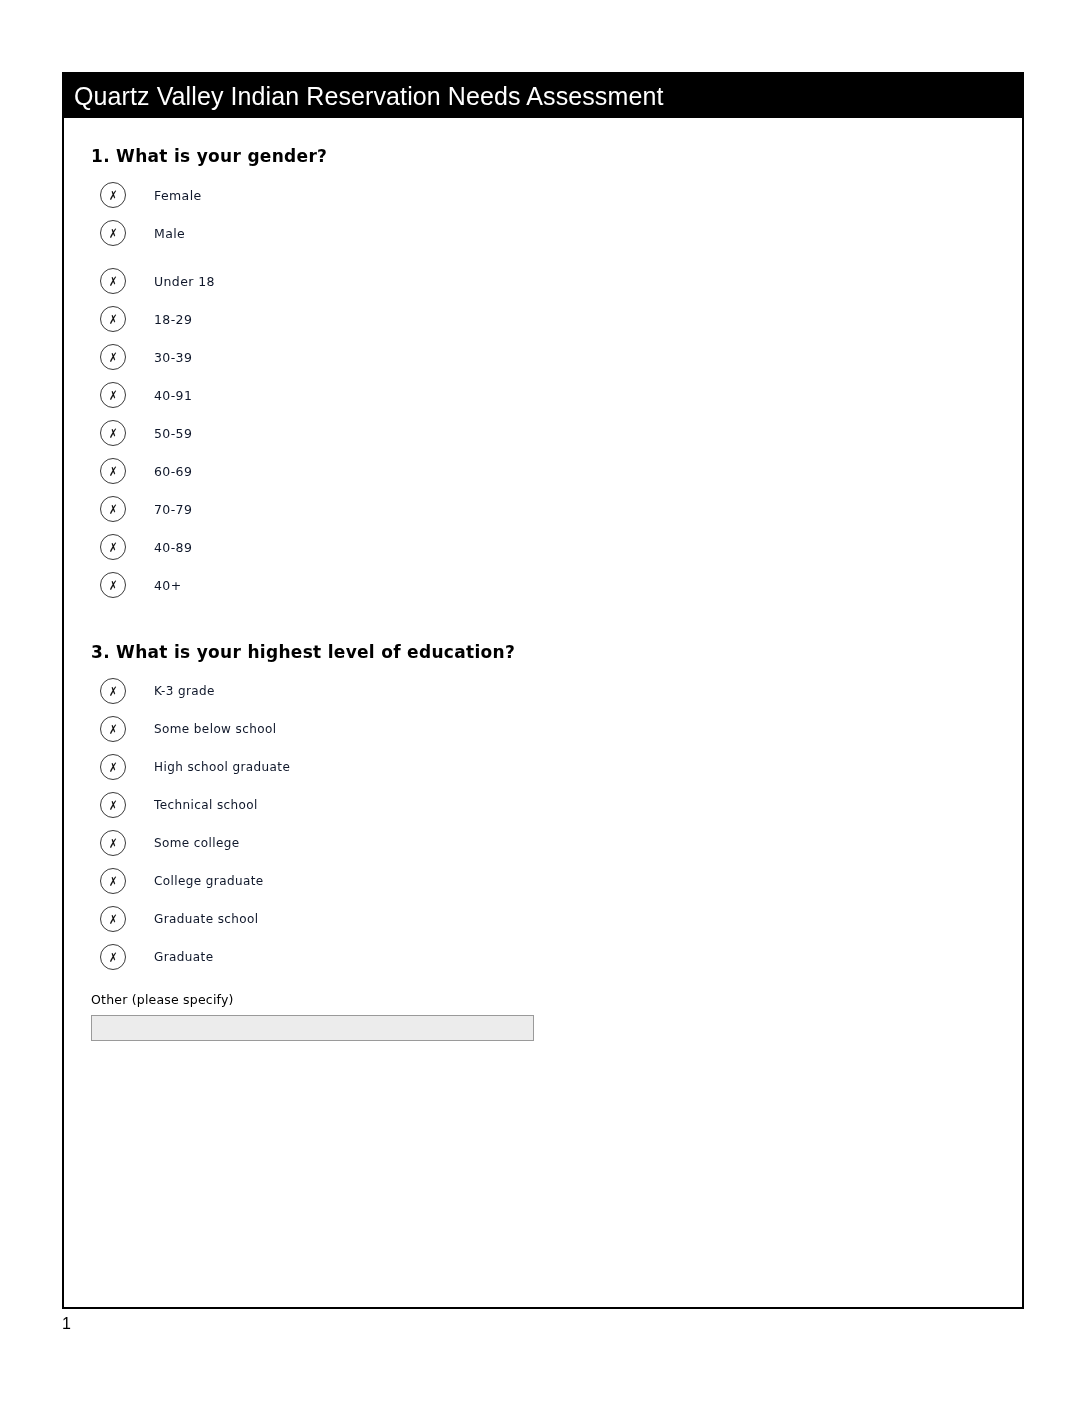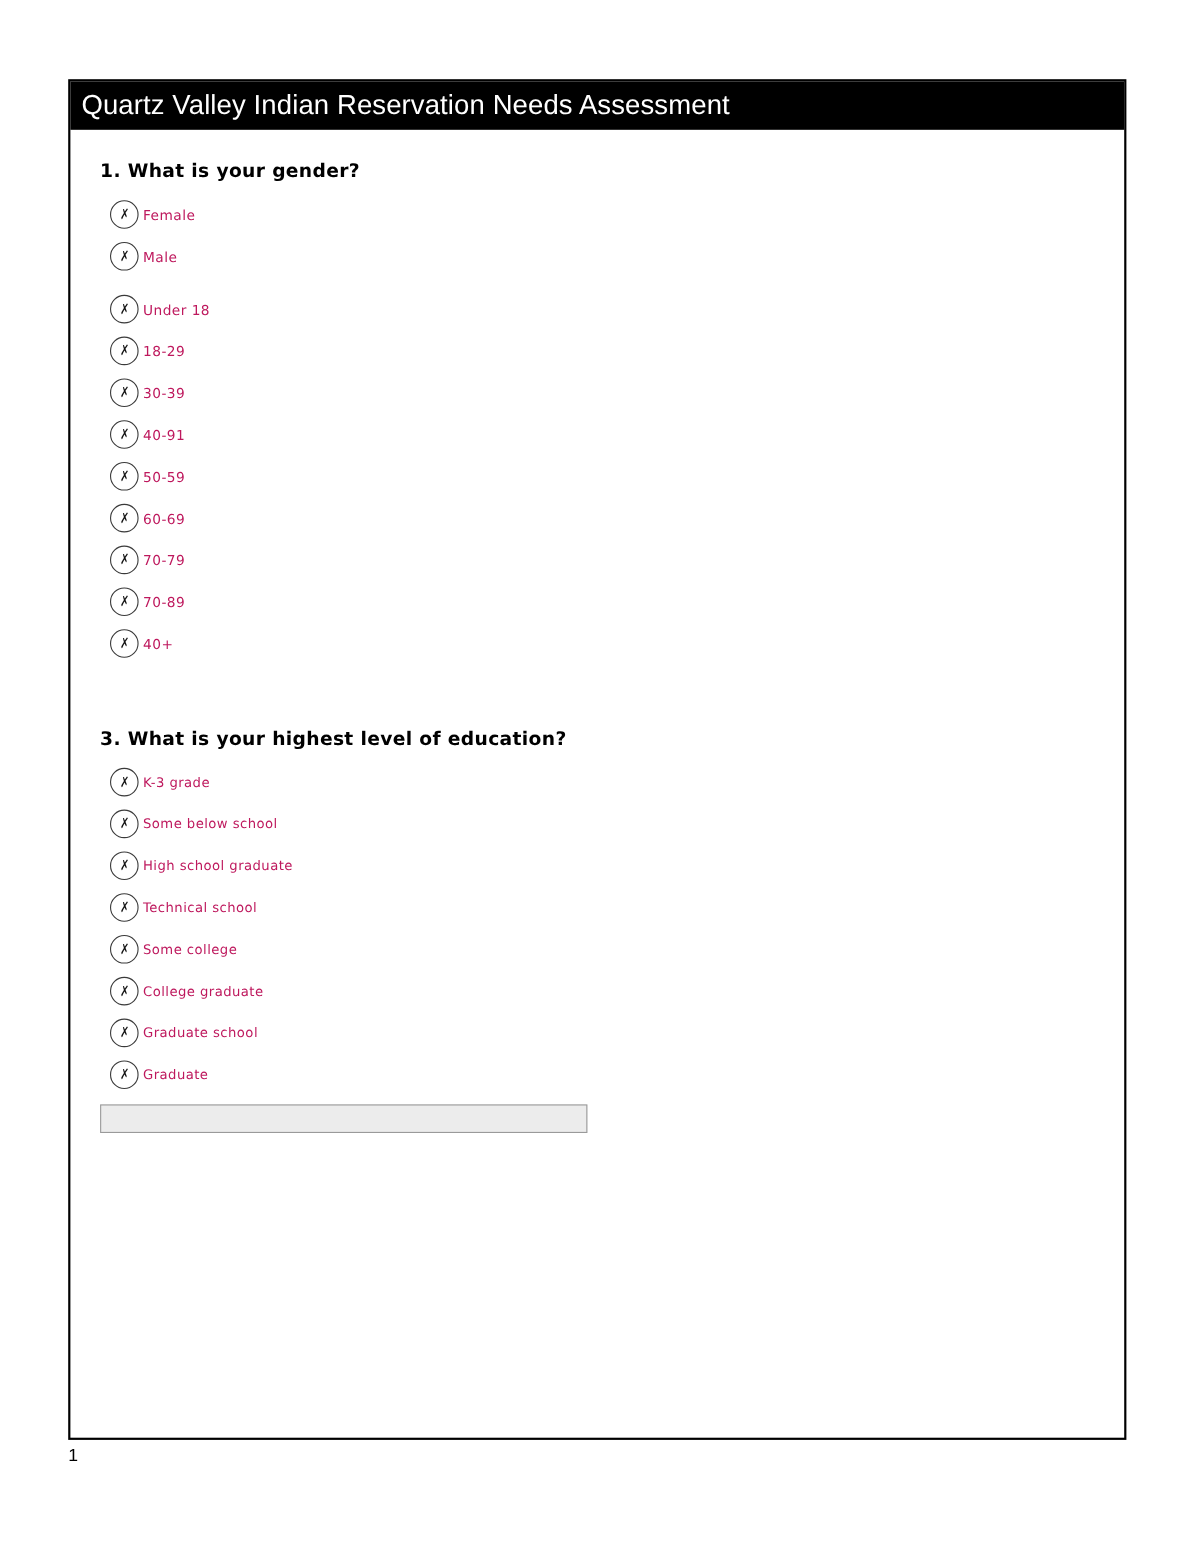--- a/index.html
+++ b/index.html
@@ -45,21 +45,21 @@
   }
   .question {
     font-family: "DejaVu Sans", sans-serif;
     font-weight: bold;
     font-size: 17px;
     margin-left: 3px;
     letter-spacing: 0.3px;
   }
   .q1 { margin-top: 28px; }
   .q2 { margin-top: 38px; }
-  .q3 { margin-top: 58px; }
+  .q3 { margin-top: 38px; }
 
   .options {
     margin-top: 10px;
   }
   .opt {
     display: flex;
     align-items: center;
     height: 38px;
   }
   .opt .radio {
@@ -82,23 +82,23 @@
     font-weight: bold;
     line-height: 1;
     color: #111;
     transform: scaleX(0.78);
     letter-spacing: -2px;
     margin-left: -1px;
   }
   .opt .lbl {
     font-family: "DejaVu Sans", sans-serif;
     font-size: 12.5px;
-    margin-left: 4px;
+    margin-left: 28px;
     letter-spacing: 0.4px;
-    color: #be185d;
+    color: #0f172a;
   }
   .opt.small .lbl { font-size: 12px; }
 
   .other-label {
     font-family: "DejaVu Sans", sans-serif;
     font-size: 12.5px;
     margin-left: 3px;
     margin-top: 16px;
     letter-spacing: 0.2px;
   }
@@ -189,21 +189,21 @@
       <div class="opt">
         <span class="radio">
             <span class="glyph">✗</span>
           </span>
         <span class="lbl">70-79</span>
       </div>
       <div class="opt">
         <span class="radio">
             <span class="glyph">✗</span>
           </span>
-        <span class="lbl">70-89</span>
+        <span class="lbl">40-89</span>
       </div>
       <div class="opt">
         <span class="radio">
             <span class="glyph">✗</span>
           </span>
         <span class="lbl">40+</span>
       </div>
     </div>
 
     
@@ -252,18 +252,19 @@
         <span class="lbl">Graduate school</span>
       </div>
       <div class="opt small">
         <span class="radio">
             <span class="glyph">✗</span>
           </span>
         <span class="lbl">Graduate</span>
       </div>
     </div>
 
+    <div class="other-label">Other (please specify)</div>
     <input class="other-input" type="text" value="" style="">
 
   </div>
 </div>
 
 <div class="page-number">1</div>
 
 </body></html>

